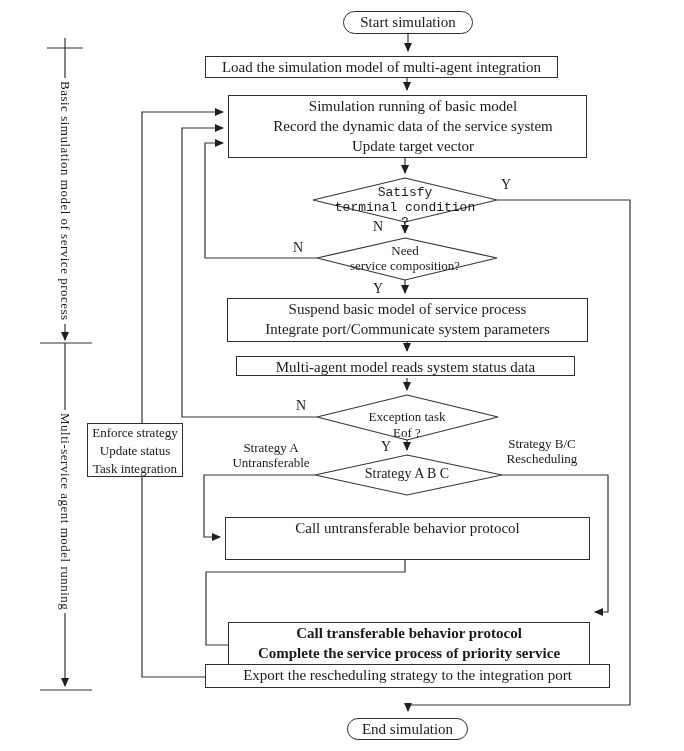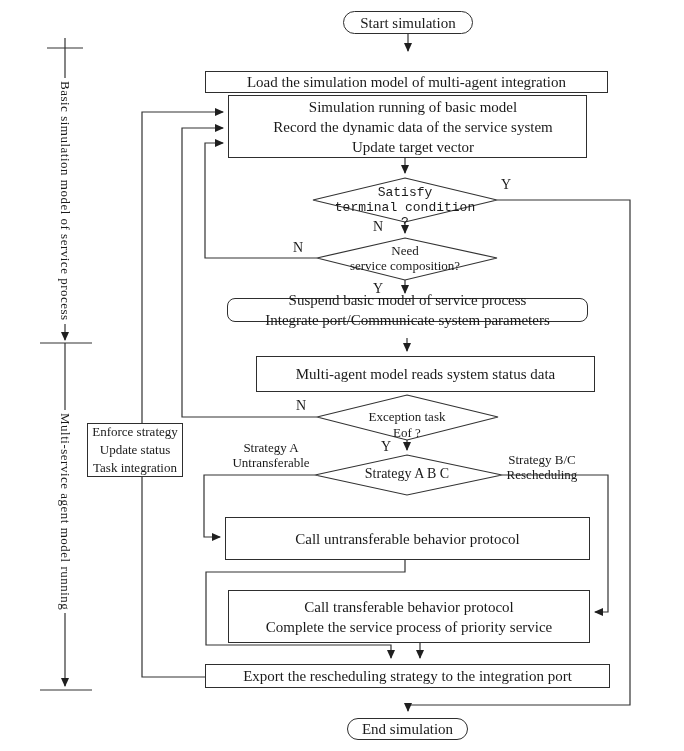--- a/index.html
+++ b/index.html
@@ -3,21 +3,21 @@
 <meta charset="utf-8">
 <style>
   html,body{margin:0;padding:0;background:#fff;}
   #canvas{
     position:relative;width:684px;height:751px;background:#fff;overflow:hidden;
     font-family:"Liberation Serif","DejaVu Serif",serif;color:#1a1a1a;
   }
   #connectors{position:absolute;left:0;top:0;z-index:1;}
   .node{
     position:absolute;z-index:2;background:#fff;border:1px solid #2e2e2e;
-    display:flex;flex-direction:column;align-items:center;justify-content:center;
+    display:flex;flex-direction:column;align-items:center;
     text-align:center;line-height:20px;font-size:15px;box-sizing:border-box;
   }
   .oval{border-radius:13px;border-width:1.4px;}
   .dlabel{
     position:absolute;z-index:3;background:transparent;border:none;
     display:flex;flex-direction:column;align-items:center;justify-content:center;
     text-align:center;font-size:13px;line-height:15px;
   }
   .elabel{position:absolute;z-index:3;font-size:14px;line-height:15px;text-align:center;}
   .vlabel{
@@ -68,46 +68,46 @@
       <path d="M40 343 H92"></path>
       <path d="M65 343 V686" marker-end="url(#arrow)"></path>
       <path d="M40 690 H92"></path>
     </g>
   </svg>
 
   <div class="node oval" style="left:343px;top:11px;width:130px;height:23px;">
     <span>Start simulation</span>
   </div>
 
-  <div class="node" style="left:205px;top:56px;width:403px;height:22px;margin-top:15px;">
+  <div class="node" style="left:205px;top:56px;width:353px;height:22px;">
     <span>Load the simulation model of multi-agent integration</span>
   </div>
 
   <div class="node" style="left:228px;top:95px;width:359px;height:63px;line-height:20px;padding-left:11px;">
     <div>Simulation running of basic model</div>
     <div>Record the dynamic data of the service system</div>
     <div>Update target vector</div>
   </div>
 
   <div class="dlabel" style="left:330px;top:185px;width:150px;font-family:Liberation Mono, monospace;">
     <div>Satisfy</div>
     <div>terminal condition ?</div>
   </div>
 
   <div class="dlabel" style="left:330px;top:243px;width:150px;">
     <div>Need</div>
     <div>service composition?</div>
   </div>
 
-  <div class="node" style="left:227px;top:298px;width:361px;height:24px;border-radius:8px;">
+  <div class="node" style="left:227px;top:298px;width:361px;height:44px;">
     <div>Suspend basic model of service process</div>
     <div>Integrate port/Communicate system parameters</div>
   </div>
 
-  <div class="node" style="left:256px;top:356px;width:339px;height:36px;">
+  <div class="node" style="left:236px;top:356px;width:339px;height:20px;">
     <span>Multi-agent model reads system status data</span>
   </div>
 
   <div class="dlabel" style="left:330px;top:401px;width:154px;line-height:16px;margin-top:8px;">
     <div>Exception task</div>
     <div>Eof ?</div>
   </div>
 
   <div class="dlabel" style="left:330px;top:466px;width:154px;font-size:14px;">
     <div>Strategy A B C</div>
@@ -116,21 +116,21 @@
   <div class="node" style="left:87px;top:423px;width:96px;height:54px;font-size:13px;line-height:18px;">
     <div>Enforce strategy</div>
     <div>Update status</div>
     <div>Task integration</div>
   </div>
 
   <div class="node" style="left:225px;top:517px;width:365px;height:43px;gap:28px;">
     <div>Call untransferable behavior protocol</div>
   </div>
 
-  <div class="node" style="left:228px;top:590px;width:362px;height:53px;">
+  <div class="node" style="left:228px;top:622px;width:362px;height:53px;font-weight:bold;">
     <div>Call transferable behavior protocol</div>
     <div>Complete the service process of priority service</div>
   </div>
 
   <div class="node" style="left:205px;top:664px;width:405px;height:24px;">
     <span>Export the rescheduling strategy to the integration port</span>
   </div>
 
   <div class="node oval" style="left:347px;top:718px;width:121px;height:22px;">
     <span>End simulation</span>
@@ -140,21 +140,21 @@
   <div class="elabel" style="left:373px;top:219px;">N</div>
   <div class="elabel" style="left:293px;top:240px;">N</div>
   <div class="elabel" style="left:373px;top:281px;">Y</div>
   <div class="elabel" style="left:296px;top:398px;">N</div>
   <div class="elabel" style="left:381px;top:439px;">Y</div>
 
   <div class="elabel" style="left:218px;top:440px;width:106px;font-size:13px;">
     <div>Strategy A</div>
     <div>Untransferable</div>
   </div>
-  <div class="elabel" style="left:492px;top:452px;width:100px;font-size:13px;">
+  <div class="elabel" style="left:492px;top:436px;width:100px;font-size:13px;">
     <div>Strategy B/C</div>
     <div>Rescheduling</div>
   </div>
 
   <div class="vlabel" style="top:78px;">Basic simulation model of service process</div>
   <div class="vlabel" style="top:410px;">Multi-service agent model running</div>
 
 </div>
 
 </body></html>

